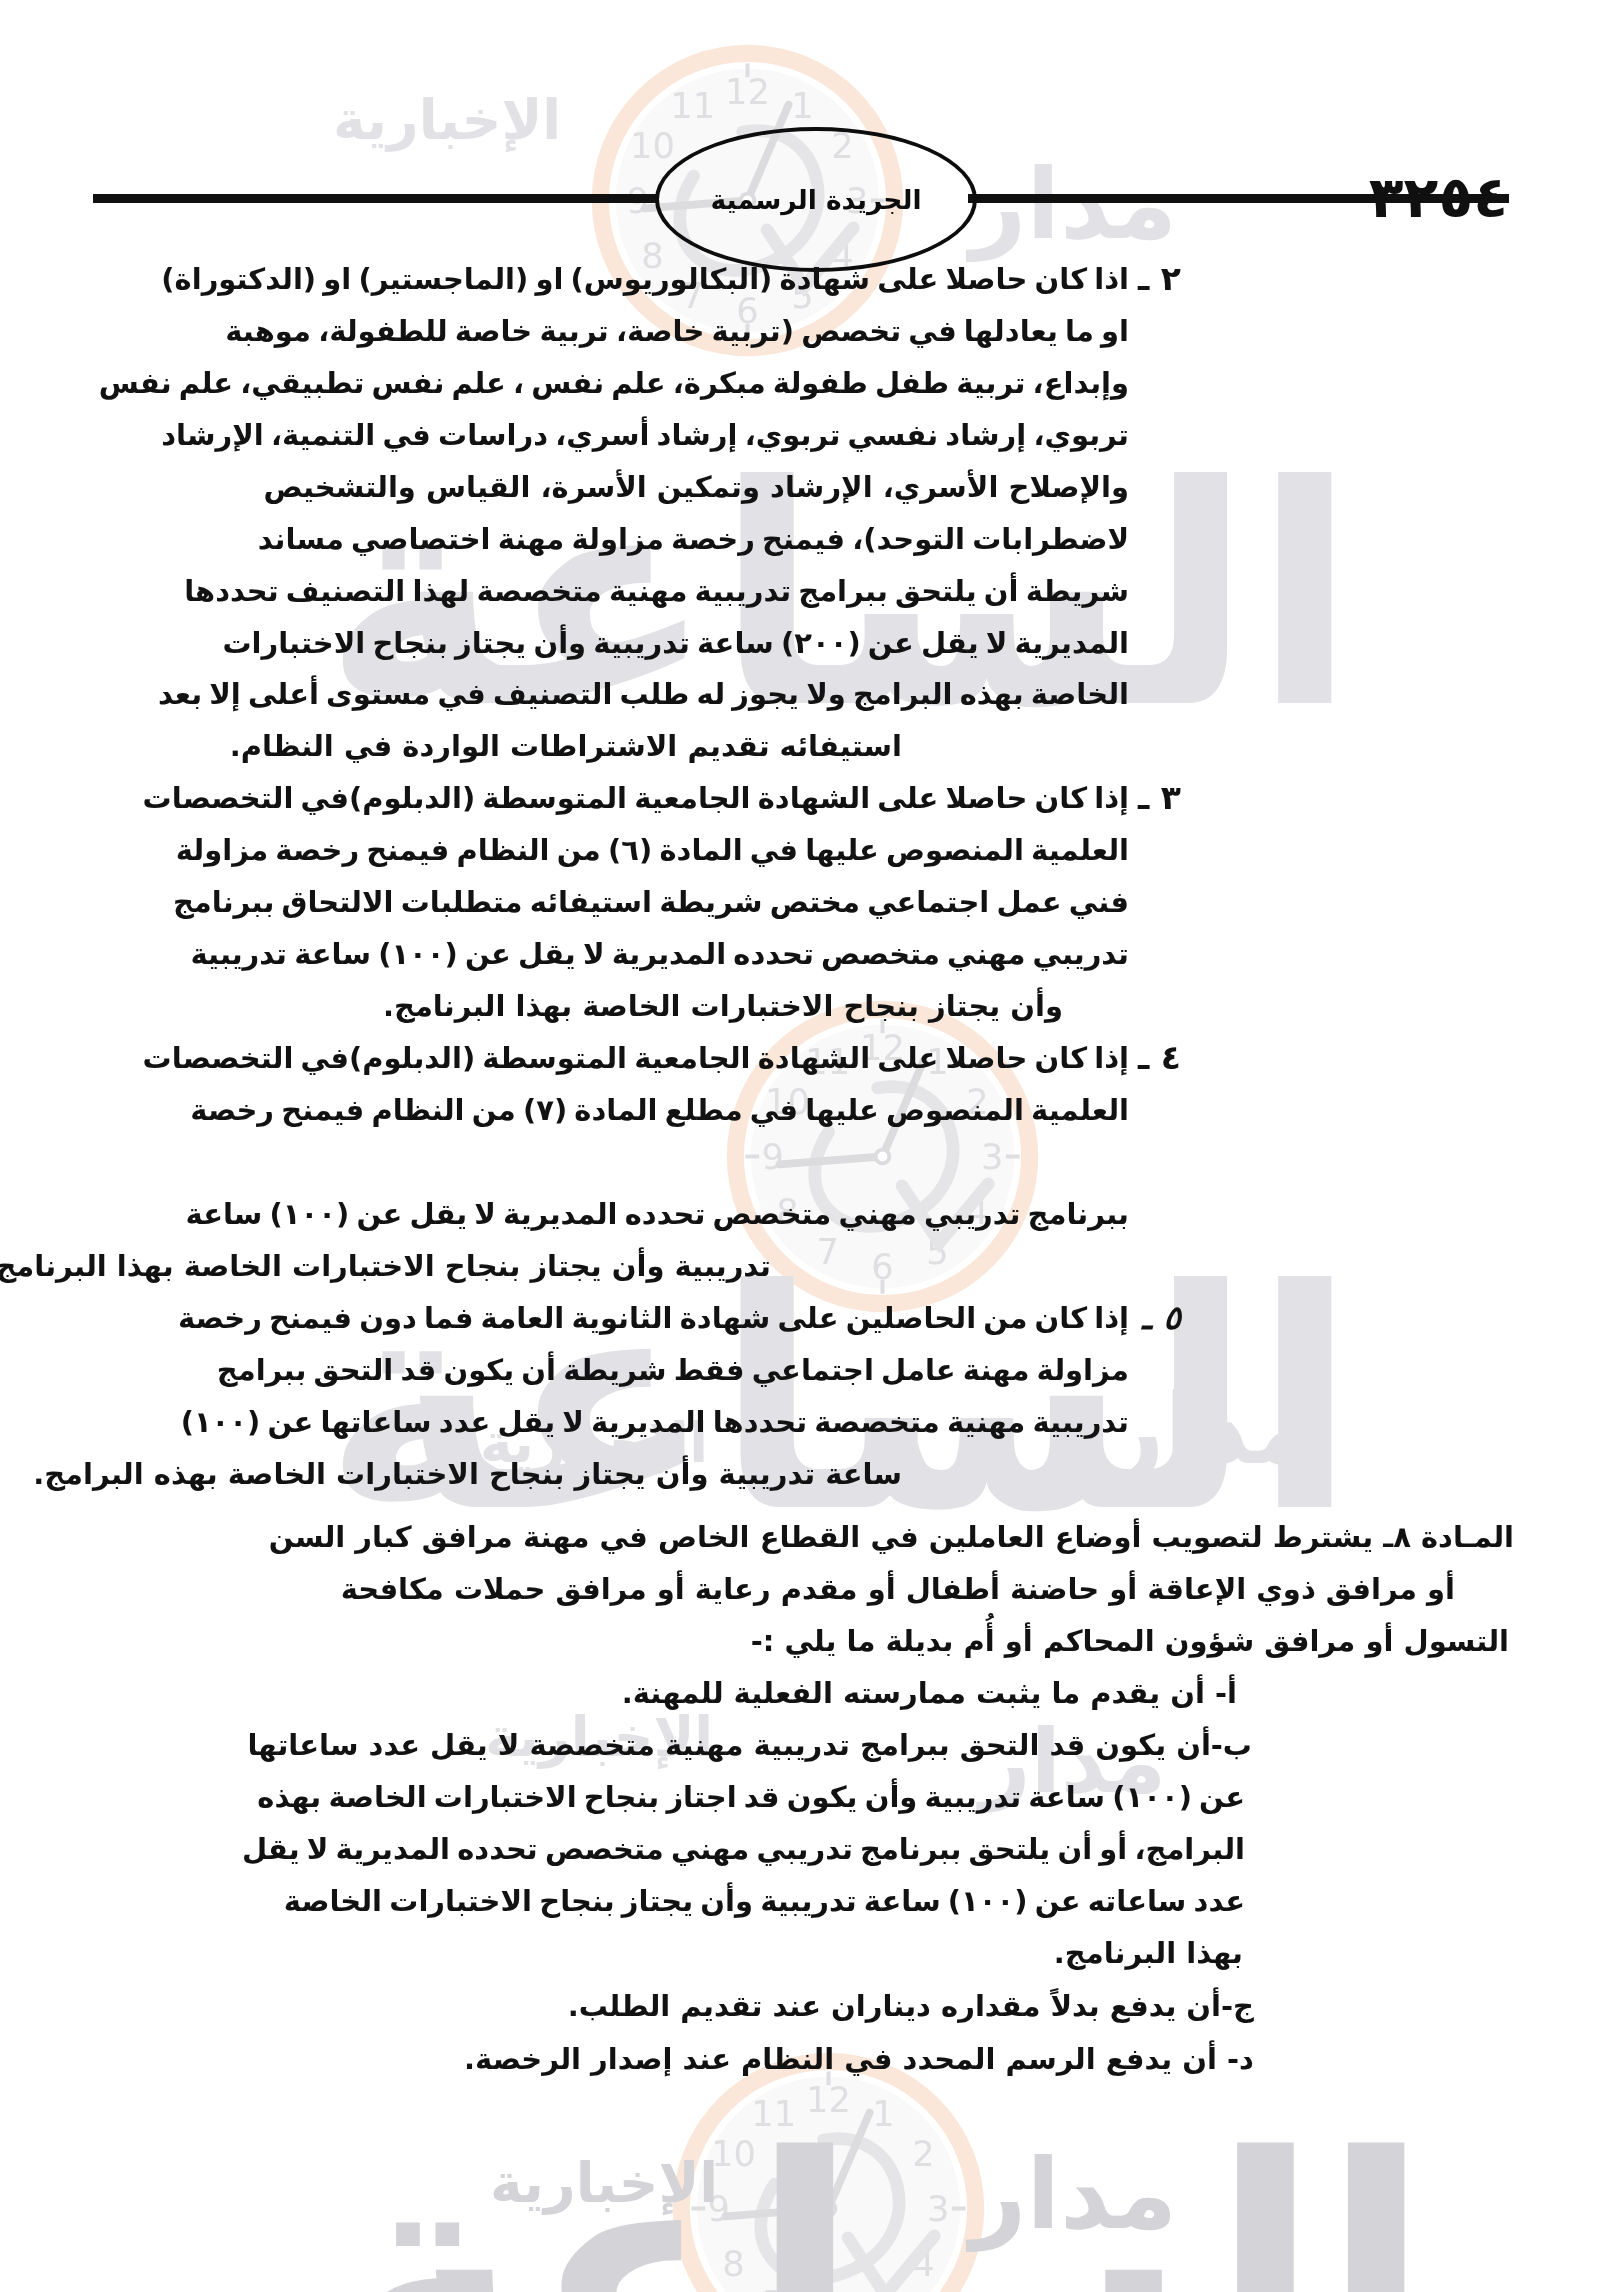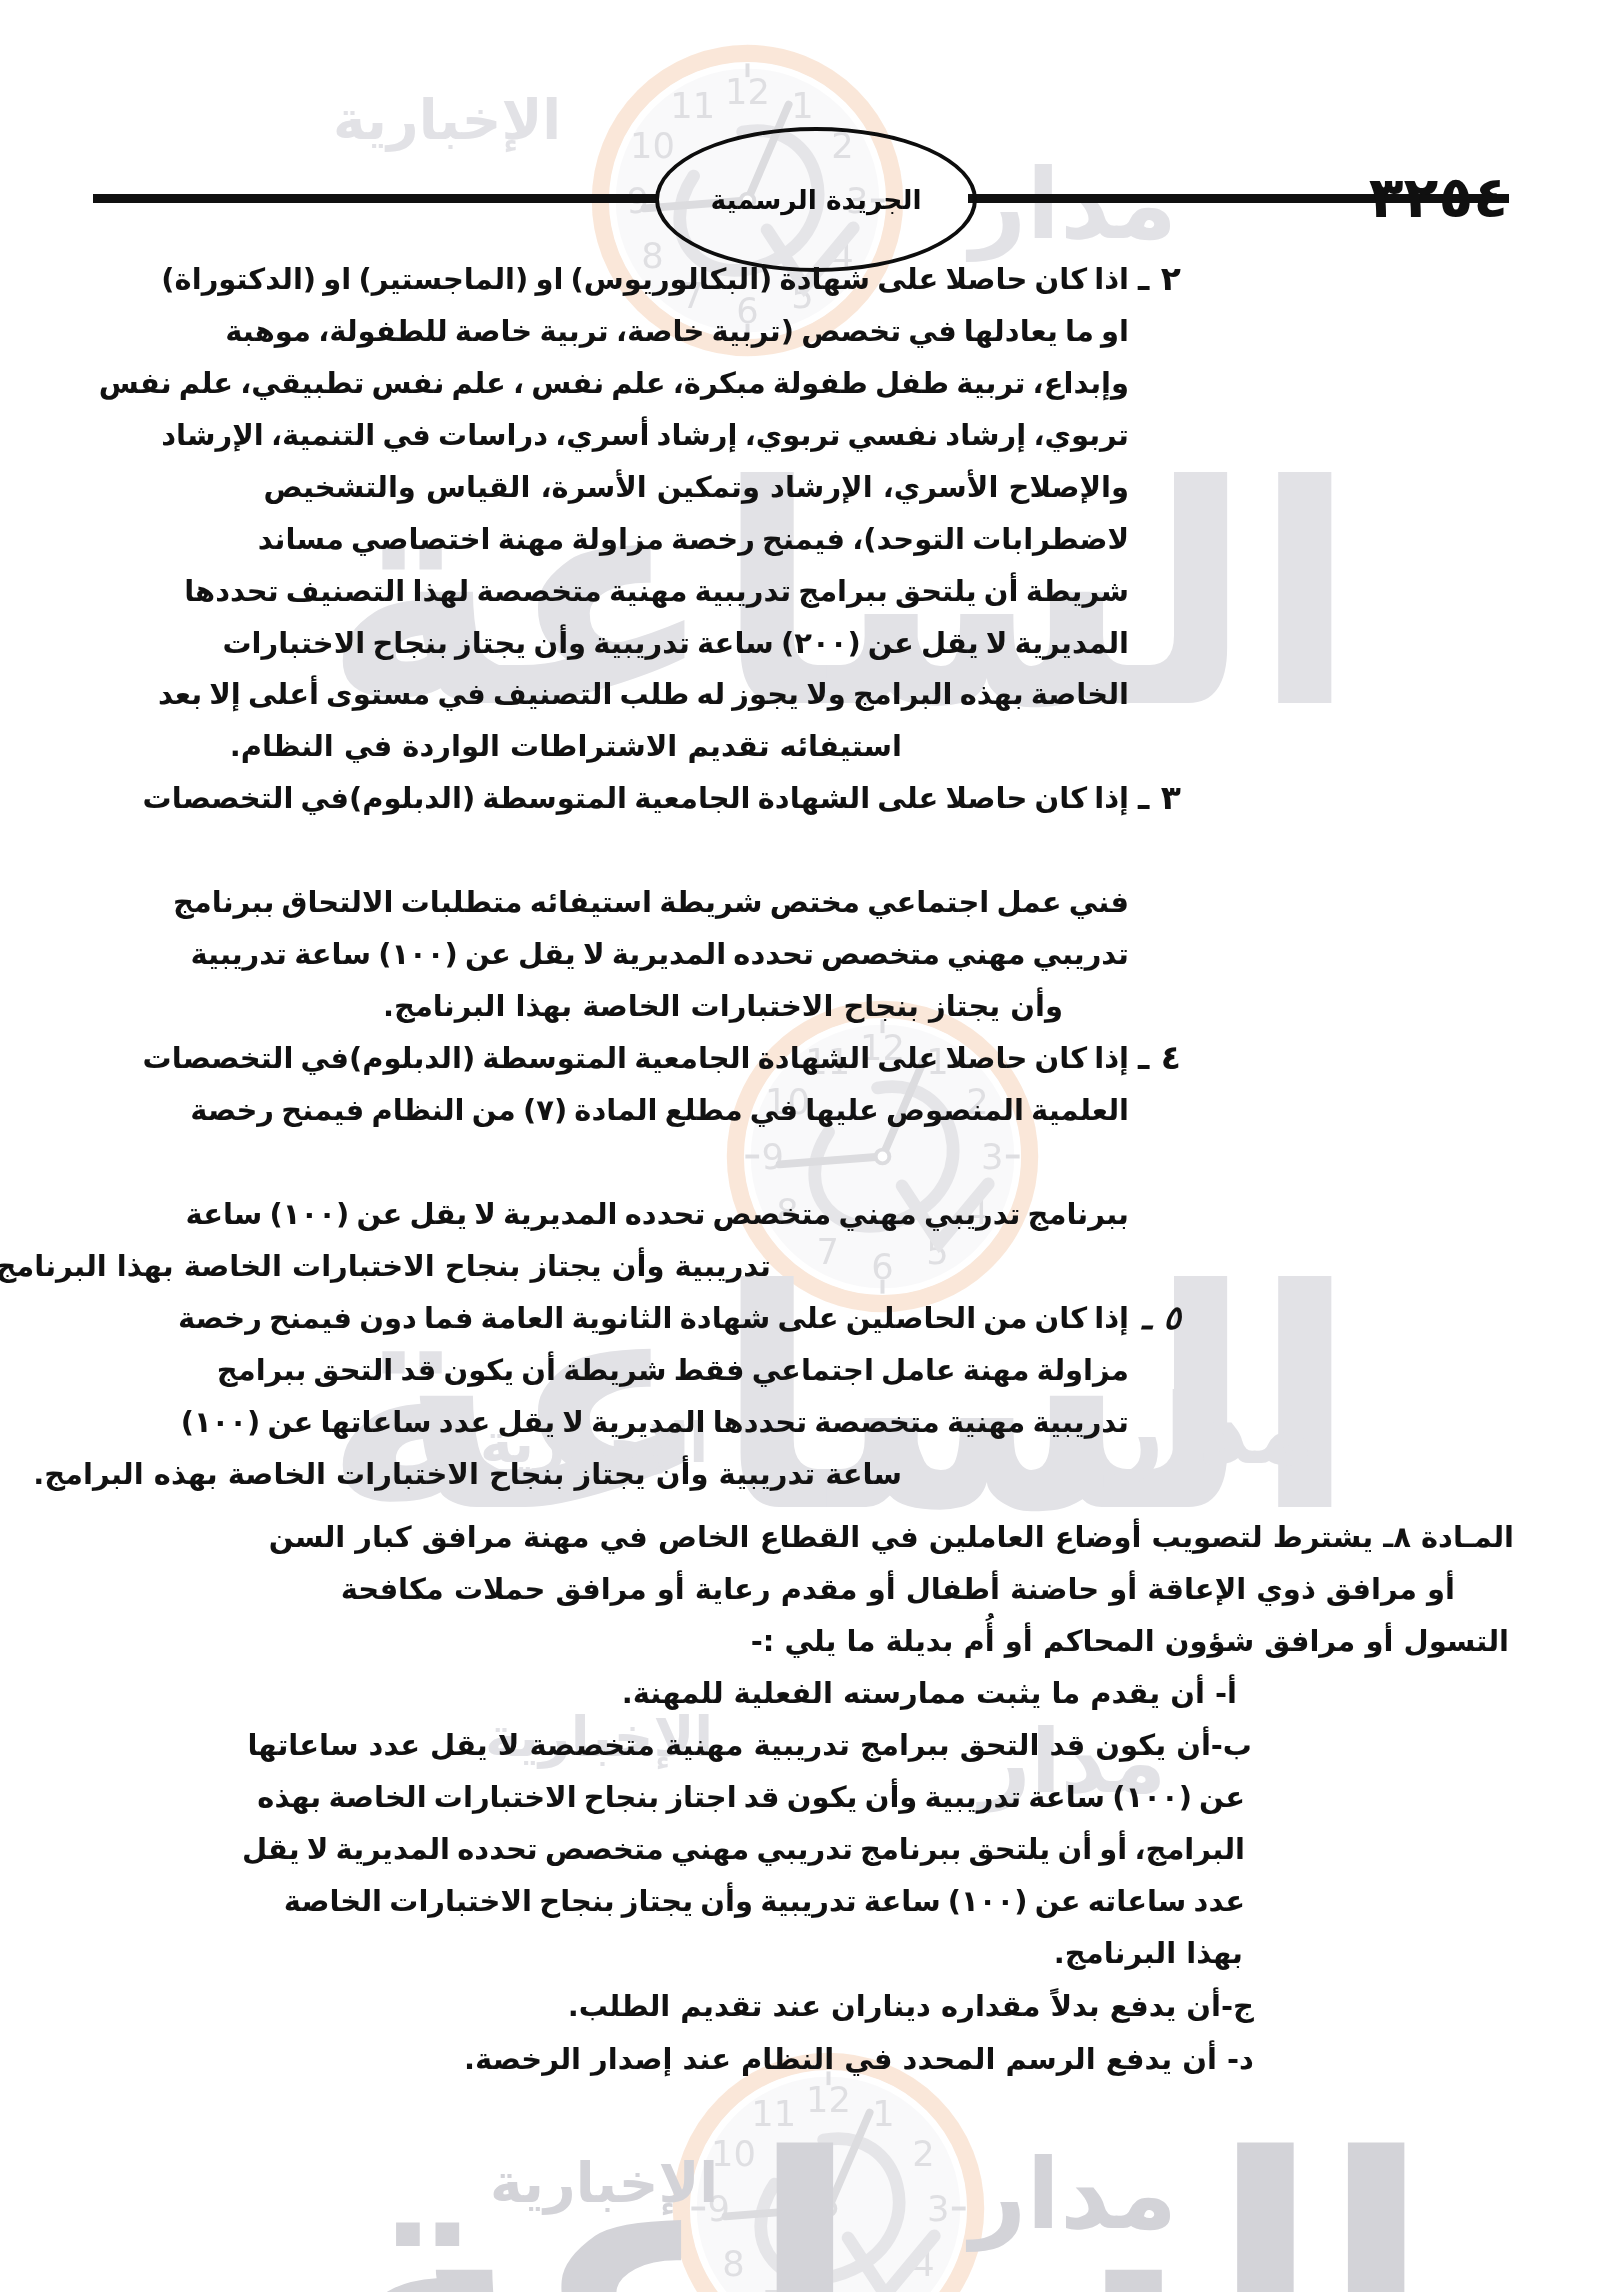--- a/index.html
+++ b/index.html
@@ -125,20 +125,21 @@
   <div class="ln j" style="top: 461px; right: 492px; left: 223px; word-spacing: 0px;">والإصلاح الأسري، الإرشاد وتمكين الأسرة، القياس والتشخيص</div>
   <div class="ln j" style="top: 409px; right: 492px; left: 223px; word-spacing: -2.9px;">تربوي، إرشاد نفسي تربوي، إرشاد أسري، دراسات في التنمية، الإرشاد</div>
   <div class="ln j" style="top: 513px; right: 492px; left: 263px; word-spacing: -2.9px;">لاضطرابات التوحد)، فيمنح رخصة مزاولة مهنة اختصاصي مساند</div>
   <div class="ln j" style="top: 565px; right: 492px; left: 223px; word-spacing: -2.9px;">شريطة أن يلتحق ببرامج تدريبية مهنية متخصصة لهذا التصنيف تحددها</div>
   <div class="ln j" style="top: 617px; right: 492px; left: 235px; word-spacing: -2.9px;">المديرية لا يقل عن (٢٠٠) ساعة تدريبية وأن يجتاز بنجاح الاختبارات</div>
   <div class="ln j" style="top: 668px; right: 492px; left: 222px; word-spacing: -2.9px;">الخاصة بهذه البرامج ولا يجوز له طلب التصنيف في مستوى أعلى إلا بعد</div>
   <div class="ln" style="top:720px;right:719px;">استيفائه تقديم الاشتراطات الواردة في النظام.</div>
 
   <div class="num" style="top:772px;right:440px;">٣ ـ</div>
   <div class="ln j" style="top: 772px; right: 492px; left: 233px; word-spacing: -2.9px;">إذا كان حاصلا على الشهادة الجامعية المتوسطة (الدبلوم)في التخصصات</div>
+  <div class="ln j" style="top: 824px; right: 492px; left: 227px; word-spacing: -2.9px;">العلمية المنصوص عليها في المادة (٦) من النظام فيمنح رخصة مزاولة</div>
   <div class="ln j" style="top: 876px; right: 492px; left: 239px; word-spacing: -2.9px;">فني عمل اجتماعي مختص شريطة استيفائه متطلبات الالتحاق ببرنامج</div>
   <div class="ln j" style="top: 928px; right: 492px; left: 231px; word-spacing: -2.9px;">تدريبي مهني متخصص تحدده المديرية لا يقل عن (١٠٠) ساعة تدريبية</div>
   <div class="ln" style="top:980px;right:558px;">وأن يجتاز بنجاح الاختبارات الخاصة بهذا البرنامج.</div>
 
   <div class="num" style="top:1032px;right:440px;">٤ ـ</div>
   <div class="ln j" style="top: 1032px; right: 492px; left: 233px; word-spacing: -2.9px;">إذا كان حاصلا على الشهادة الجامعية المتوسطة (الدبلوم)في التخصصات</div>
   <div class="ln j" style="top: 1084px; right: 492px; left: 249px; word-spacing: -2.9px;">العلمية المنصوص عليها في مطلع المادة (٧) من النظام فيمنح رخصة</div>
   <div class="ln j" style="top: 1188px; right: 492px; left: 227px; word-spacing: -2.9px;">ببرنامج تدريبي مهني متخصص تحدده المديرية لا يقل عن (١٠٠) ساعة</div>
   <div class="ln" style="top:1240px;right:850px;">تدريبية وأن يجتاز بنجاح الاختبارات الخاصة بهذا البرنامج.</div>
 

